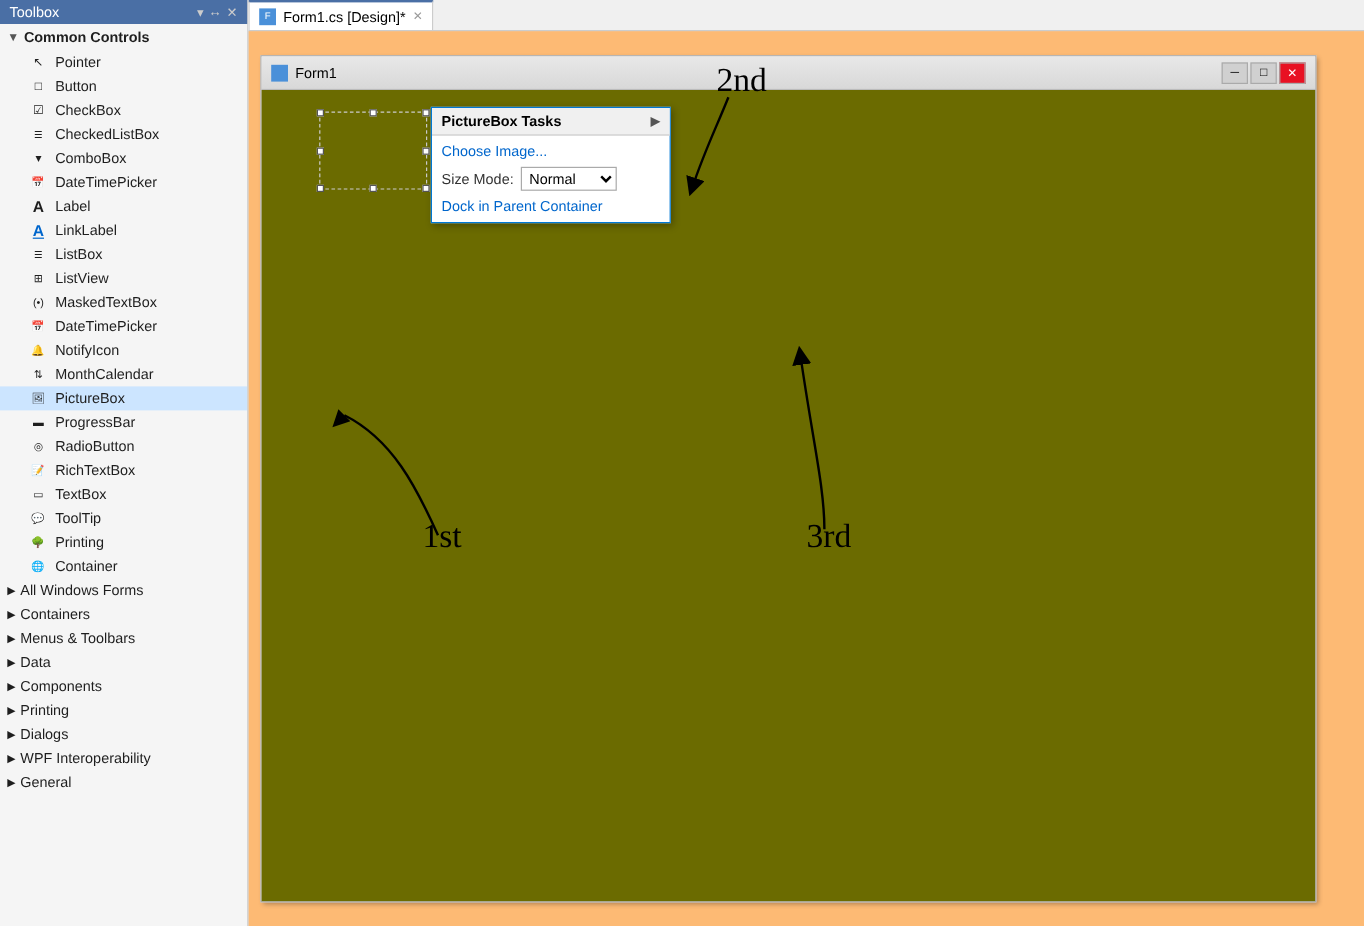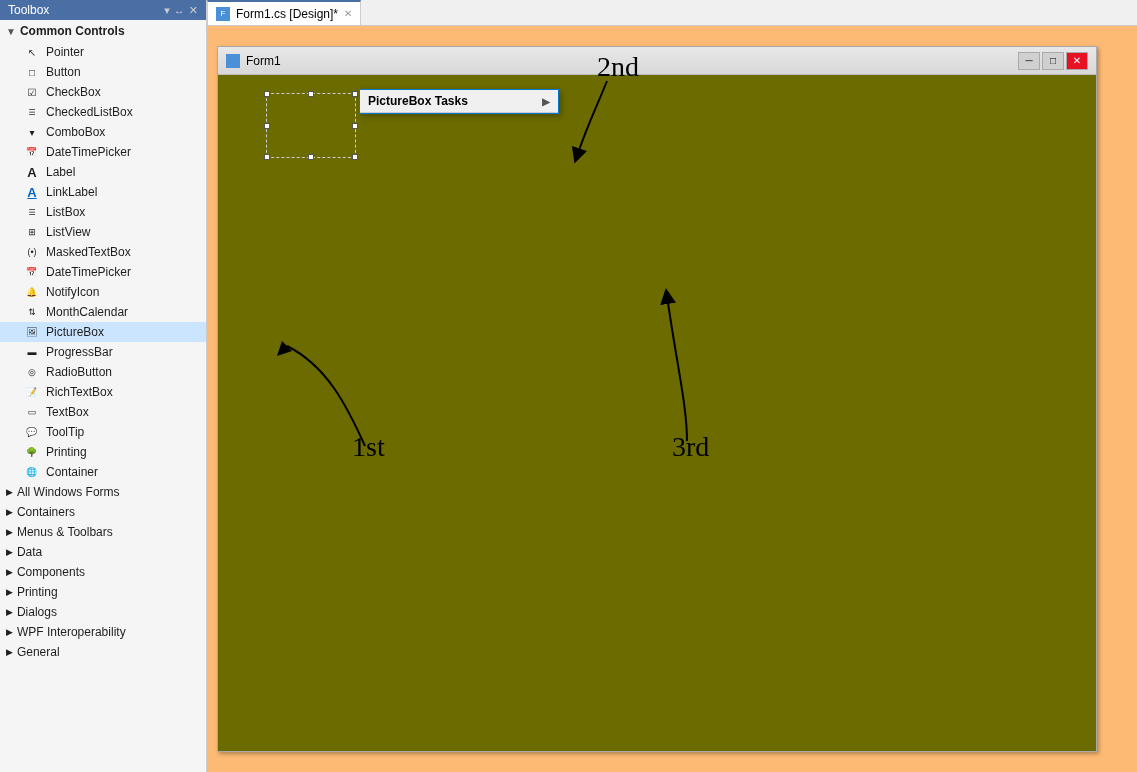--- a/index.html
+++ b/index.html
@@ -562,20 +562,34 @@
             <div class="selection-handle" style="bottom:-3px; left:-3px;"></div>
             <div class="selection-handle" style="bottom:-3px; left:calc(50% - 3px);"></div>
             <div class="selection-handle" style="bottom:-3px; right:-3px;"></div>
           </div>
 
           <div class="tasks-popup" style="top:14px; left:141px;">
             <div class="tasks-popup-header">
               <span>PictureBox Tasks</span>
               <span class="tasks-popup-arrow">▶</span>
             </div>
+            <div class="tasks-popup-body">
+              <a class="tasks-popup-link">Choose Image...</a>
+              <div class="tasks-popup-row">
+                <label>Size Mode:</label>
+                <select class="tasks-popup-select">
+                  <option>Normal</option>
+                  <option>StretchImage</option>
+                  <option>AutoSize</option>
+                  <option>CenterImage</option>
+                  <option>Zoom</option>
+                </select>
+              </div>
+              <a class="tasks-popup-link">Dock in Parent Container</a>
+            </div>
           </div>
 
         </div>
       </div>
 
       <svg class="annotation-layer" xmlns="http://www.w3.org/2000/svg" style="position:absolute; top:0; left:0; width:100%; height:100%; pointer-events:none; z-index:60;">
 
         <text x="390" y="50" font-family="'Segoe Script', cursive" font-size="28" fill="#000">2nd</text>
 
         <path d="M 400 55 C 390 80, 380 100, 370 130" stroke="#000" stroke-width="2" fill="none" marker-end="url(#arrowhead)"></path>

